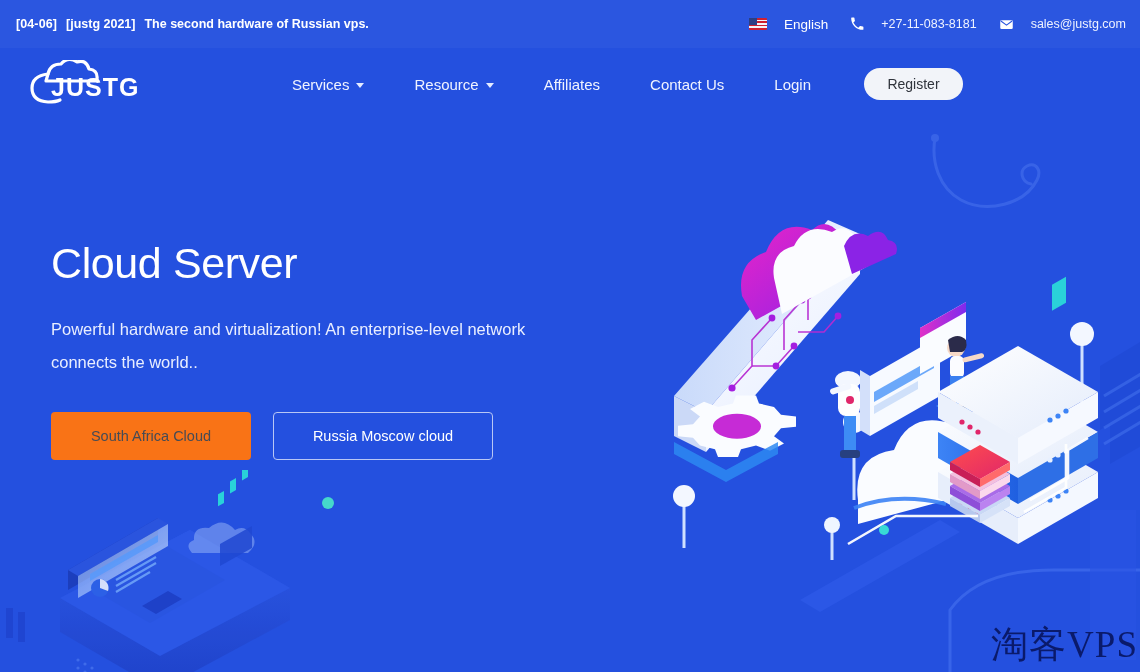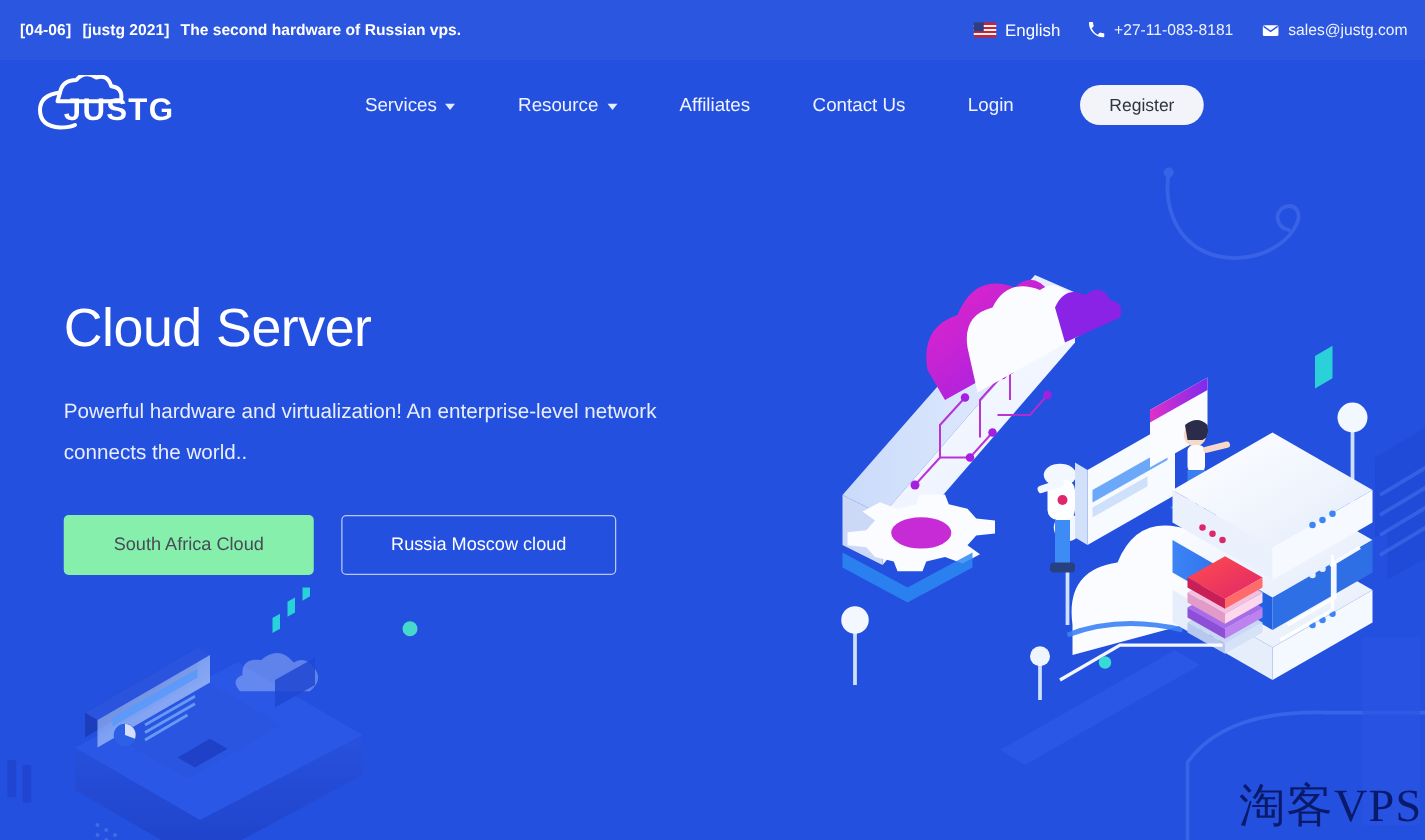--- a/index.html
+++ b/index.html
@@ -35,21 +35,21 @@
   }
   .ann-text {
     color: #ffffff; font-size: 12.5px; font-weight: bold;
   }
   .topbar-right {
     margin-left: auto; margin-right: 14px;
     display: flex; align-items: center; gap: 22px;
     white-space: nowrap;
   }
   .tb-item {
-    display: flex; align-items: center; gap: 7px;
+    display: flex; align-items: center; gap: 17px;
     color: #eef2ff; font-size: 12.5px;
   }
   .tb-item.lang { font-size: 13.5px; color: #ffffff; }
 
   
   .flag {
     width: 18px; height: 12px; border-radius: 1px;
     background:
       linear-gradient(to bottom,
         #cf2030 0 1.7px, #f3f4f8 1.7px 3.4px,
@@ -122,21 +122,21 @@
     margin-top: 33px;
     display: flex; gap: 22px;
   }
   .btn {
     height: 48px; border-radius: 4px;
     display: flex; align-items: center; justify-content: center;
     font-size: 14.5px; cursor: pointer;
     font-family: "Liberation Sans", sans-serif;
   }
   .btn-primary {
-    width: 200px; background: #86efac; color: #464b55;
+    width: 200px; background: #f97316; color: #464b55;
     border: none;
   }
   .btn-ghost {
     width: 220px; background: transparent; color: #ffffff;
     border: 1px solid #b9c7f5;
   }
 
   
   .art { position: absolute; z-index: 5; pointer-events: none; }
 

